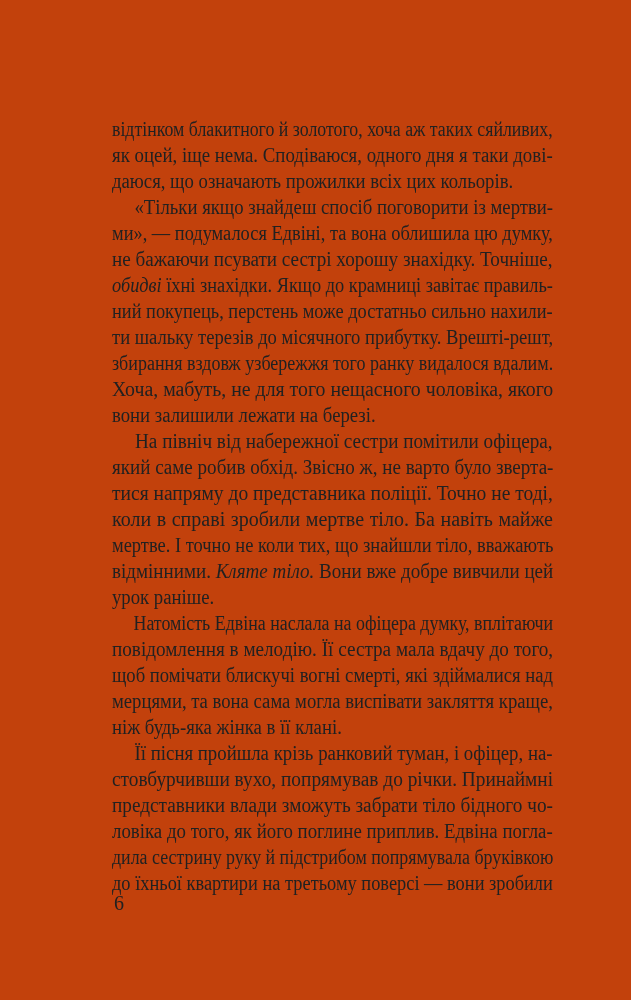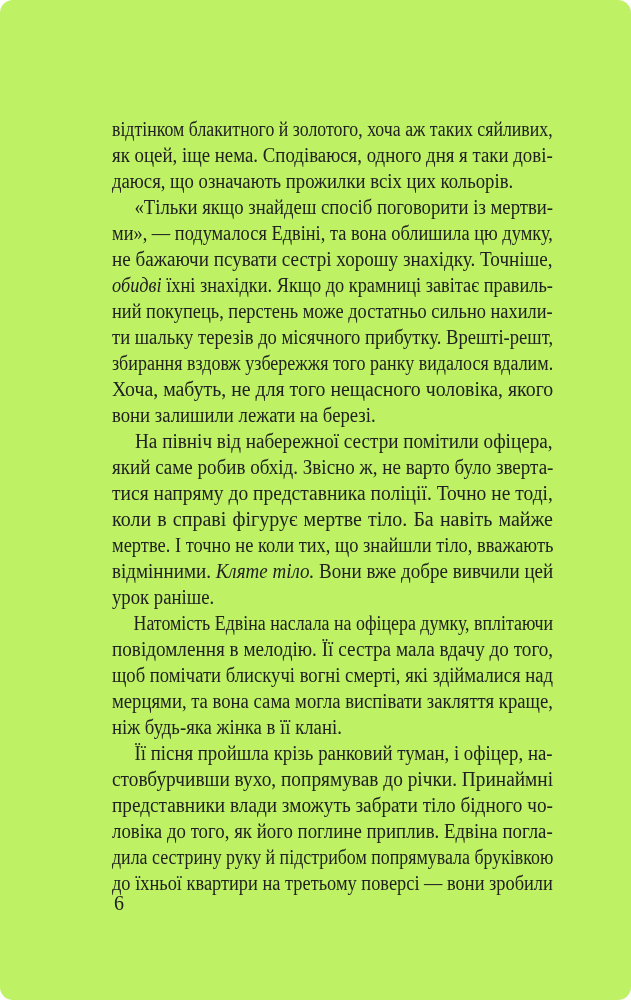--- a/index.html
+++ b/index.html
@@ -11,22 +11,21 @@
     height: 1000px;
     background: #fdfdfd;
     overflow: hidden;
     position: relative;
     font-family: "Liberation Serif", "DejaVu Serif", serif;
     color: #212121;
   }
   .book-page {
     position: absolute;
     inset: 0;
-    background: #bef264;
-    border-radius: 13px;
+    background: #c2410c;
   }
   .text-block {
     position: absolute;
     left: 112px;
     top: 116px;
     width: 441px;
   }
   .line {
     height: 26px;
     line-height: 26px;
@@ -61,21 +60,21 @@
       <div class="line" style="transform: scaleX(0.956616);"><span class="">не бажаючи псувати сестрі хорошу знахідку. Точніше,</span></div>
       <div class="line" style="transform: scaleX(0.91684);"><span class="it">обидві</span><span class=""> їхні знахідки. Якщо до крамниці завітає правиль-</span></div>
       <div class="line" style="transform: scaleX(0.91875);"><span class="">ний покупець, перстень може достатньо сильно нахили-</span></div>
       <div class="line" style="transform: scaleX(0.93038);"><span class="">ти шальку терезів до місячного прибутку. Врешті-решт,</span></div>
       <div class="line" style="transform: scaleX(0.9);"><span class="">збирання вздовж узбережжя того ранку видалося вдалим.</span></div>
       <div class="line" style="transform: scaleX(0.991011);"><span class="">Хоча, мабуть, не для того нещасного чоловіка, якого</span></div>
       <div class="line" style="transform: scaleX(0.936382);"><span class="">вони залишили лежати на березі.</span></div>
       <div class="line indent" style="transform: scaleX(0.958696);"><span class="">На північ від набережної сестри помітили офіцера,</span></div>
       <div class="line" style="transform: scaleX(0.952484);"><span class="">який саме робив обхід. Звісно ж, не варто було зверта-</span></div>
       <div class="line" style="transform: scaleX(0.975664);"><span class="">тися напряму до представника поліції. Точно не тоді,</span></div>
-      <div class="line" style="white-space: normal; text-align: justify; text-align-last: justify;"><span class="">коли в справі фігурує мертве тіло. Ба навіть майже</span></div>
+      <div class="line" style="white-space: normal; text-align: justify; text-align-last: justify;"><span class="">коли в справі зробили мертве тіло. Ба навіть майже</span></div>
       <div class="line" style="transform: scaleX(0.922594);"><span class="">мертве. І точно не коли тих, що знайшли тіло, вважають</span></div>
       <div class="line" style="transform: scaleX(0.952484);"><span class="">відмінними. </span><span class="it">Кляте тіло.</span><span class=""> Вони вже добре вивчили цей</span></div>
       <div class="line" style="transform: scaleX(0.936382);"><span class="">урок раніше.</span></div>
       <div class="line indent" style="transform: scaleX(0.894523);"><span class="">Натомість Едвіна наслала на офіцера думку, вплітаючи</span></div>
       <div class="line" style="transform: scaleX(0.958696);"><span class="">повідомлення в мелодію. Її сестра мала вдачу до того,</span></div>
       <div class="line" style="transform: scaleX(0.932347);"><span class="">щоб помічати блискучі вогні смерті, які здіймалися над</span></div>
       <div class="line" style="transform: scaleX(0.934322);"><span class="">мерцями, та вона сама могла виспівати закляття краще,</span></div>
       <div class="line" style="transform: scaleX(0.936382);"><span class="">ніж будь-яка жінка в її клані.</span></div>
       <div class="line indent" style="transform: scaleX(0.940299);"><span class="">Її пісня пройшла крізь ранковий туман, і офіцер, на-</span></div>
       <div class="line" style="transform: scaleX(0.967105);"><span class="">стовбурчивши вухо, попрямував до річки. Принаймні</span></div>

